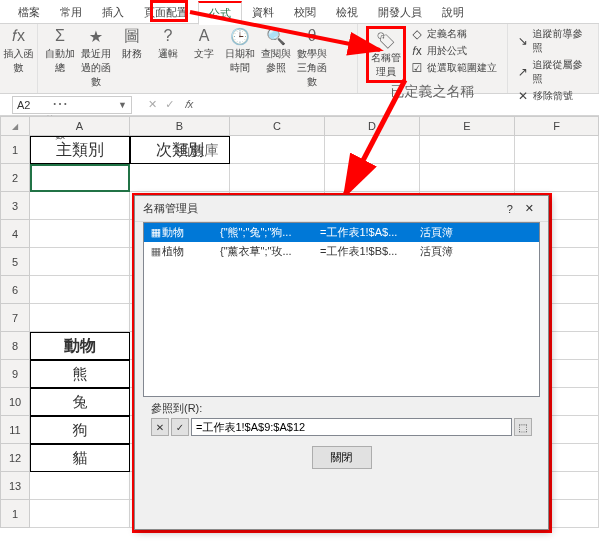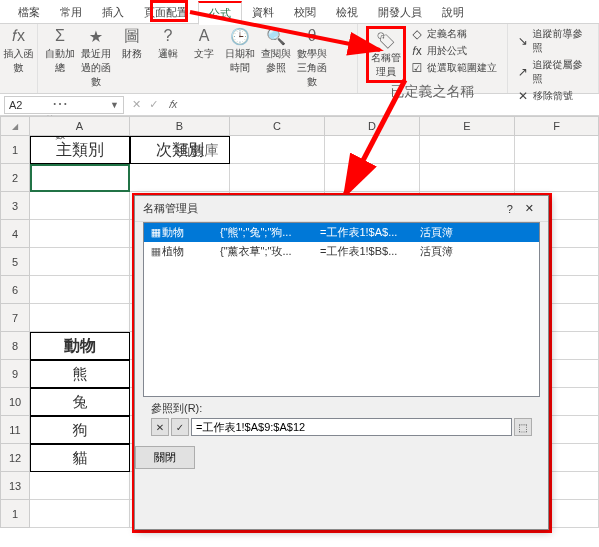--- a/index.html
+++ b/index.html
@@ -9,21 +9,21 @@
 .tab.active{border:1px solid #d4d4d4;border-bottom:1px solid #fff;background:#fff;color:#217346;margin-bottom:-1px;border-top:2px solid red}
 .ribbon{display:flex;height:70px;border-bottom:1px solid #d4d4d4;background:#f3f2f1}
 .rgroup{display:flex;flex-direction:column;align-items:center;justify-content:flex-start;padding:2px 6px;border-right:1px solid #e1e1e1;position:relative}
 .rgroup .icons{display:flex;gap:4px;flex-wrap:wrap;align-items:flex-start}
 .rgroup .glabel{font-size:14px;color:#666;margin-top:auto}
 .bigbtn{display:flex;flex-direction:column;align-items:center;width:32px;font-size:10px;text-align:center;color:#444;gap:1px}
 .bigbtn .ic{width:20px;height:20px;display:flex;align-items:center;justify-content:center;font-size:16px;color:#666}
 .smallbtn{display:flex;align-items:center;gap:3px;font-size:10px;color:#444;padding:1px 2px}
 .smallbtn .ic{width:14px;height:14px;display:flex;align-items:center;justify-content:center;font-size:12px}
 .namebox-row{display:flex;align-items:center;height:22px;border-bottom:1px solid #d4d4d4;background:#fff}
-.namebox{width:120px;border:1px solid #ccc;margin:1px 4px;padding:1px 4px;height:18px;display:flex;align-items:center;justify-content:space-between}
+.namebox{width:120px;border:1px solid #ccc;margin:1px 12px;padding:1px 4px;height:18px;display:flex;align-items:center;justify-content:space-between}
 .fx-icon{font-style:italic;color:#666;padding:0 6px}
 .fx-input{flex:1;border:none;height:18px;padding:0 4px}
 .grid{position:relative}
 .colhdrs{display:flex}
 .corner{width:30px;height:20px;background:#f3f2f1;border:1px solid #ccc;display:flex;align-items:center;justify-content:center}
 .colhdr{height:20px;background:#f3f2f1;border:1px solid #ccc;border-left:none;display:flex;align-items:center;justify-content:center;color:#444}
 .rows{display:flex;flex-direction:column}
 .row{display:flex}
 .rowhdr{width:30px;background:#f3f2f1;border:1px solid #ccc;border-top:none;display:flex;align-items:center;justify-content:center;color:#444}
 .cell{border:1px solid #d4d4d4;border-top:none;border-left:none;display:flex;align-items:center;justify-content:center;font-size:14px}
@@ -44,21 +44,21 @@
 .dlg-col{padding:3px 6px}
 .dlg-row{display:flex;font-size:11px;padding:1px 0}
 .dlg-row.sel{background:#0078d7;color:#fff}
 .dlg-cell{padding:1px 6px;overflow:hidden;white-space:nowrap;text-overflow:ellipsis}
 .dlg-cell .tic{display:inline-block;width:12px;text-align:center;color:#666}
 .dlg-row.sel .tic{color:#fff}
 .ref-row{padding:4px 16px;font-size:11px}
 .ref-input{display:flex;align-items:center;gap:2px;margin-top:2px}
 .ref-input .ric{width:18px;height:18px;border:1px solid #adadad;background:#e1e1e1;display:flex;align-items:center;justify-content:center;font-size:10px}
 .ref-input input{flex:1;border:1px solid #828790;height:18px;padding:0 4px;font-size:11px}
-.dlg-footer{display:flex;justify-content:flex-start;padding:6px 0}
+.dlg-footer{display:flex;justify-content:center;padding:6px 0}
 .col-A{width:100px}.col-B{width:100px}.col-C{width:95px}.col-D{width:95px}.col-E{width:95px}.col-F{width:84px}
 .nm-bigbox{border:3px solid red;padding:1px}
 </style>
 </head>
 <body>
 
 <div class="ribbon-tabs">
   <div class="tab">檔案</div>
   <div class="tab">常用</div>
   <div class="tab">插入</div>

